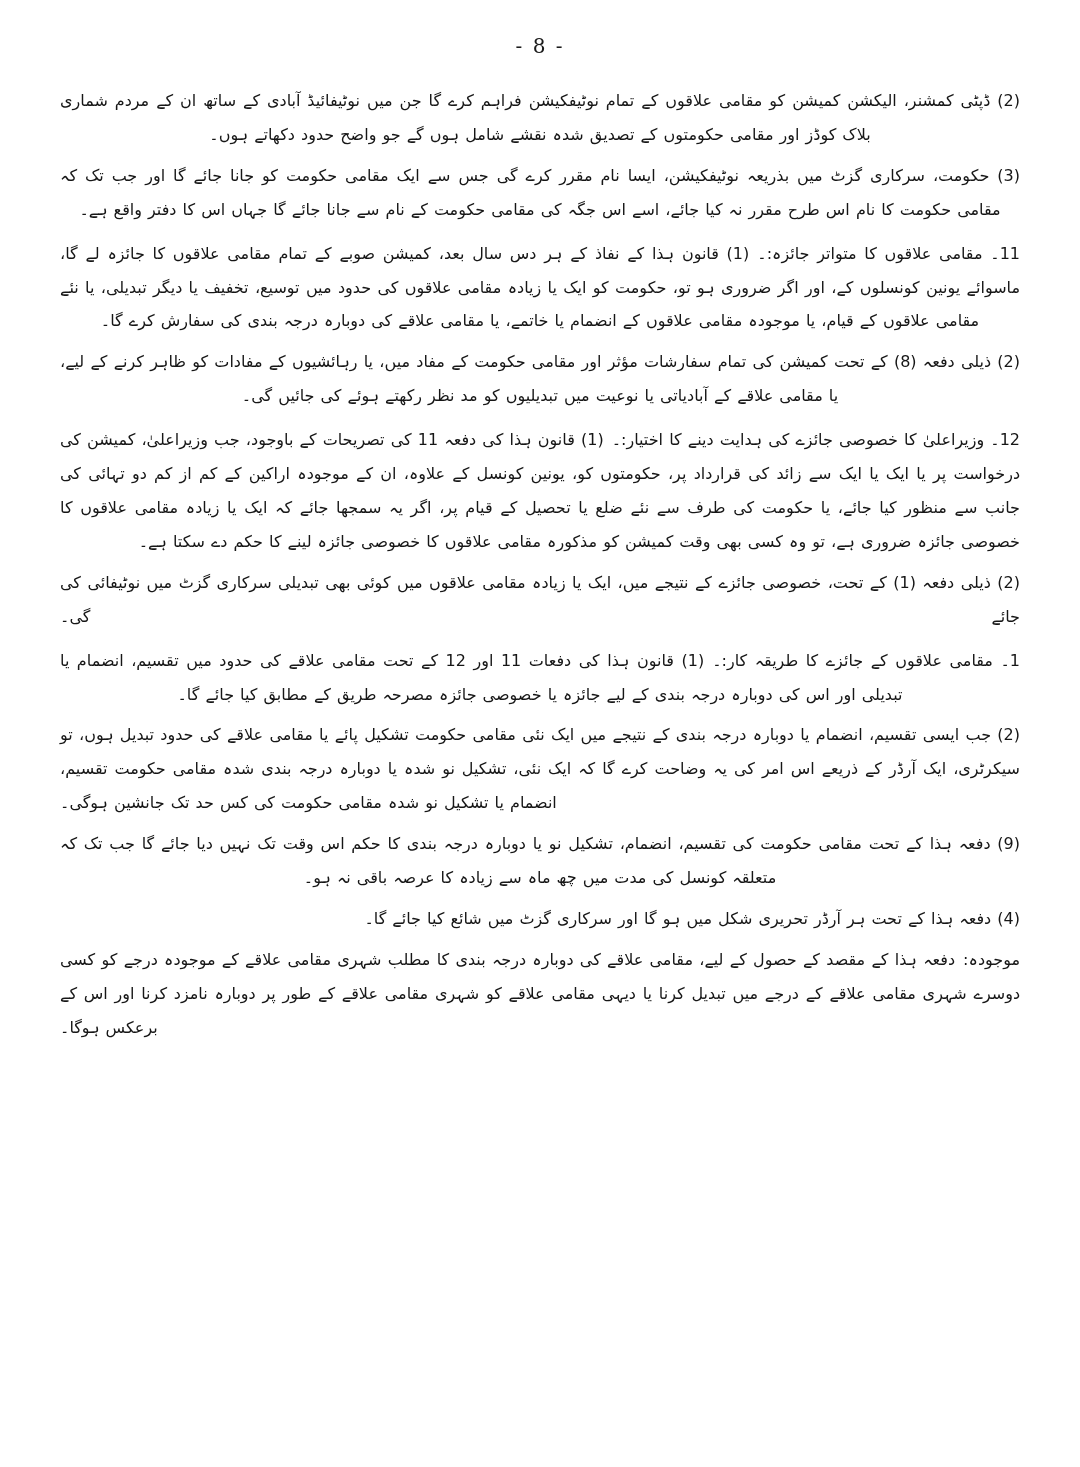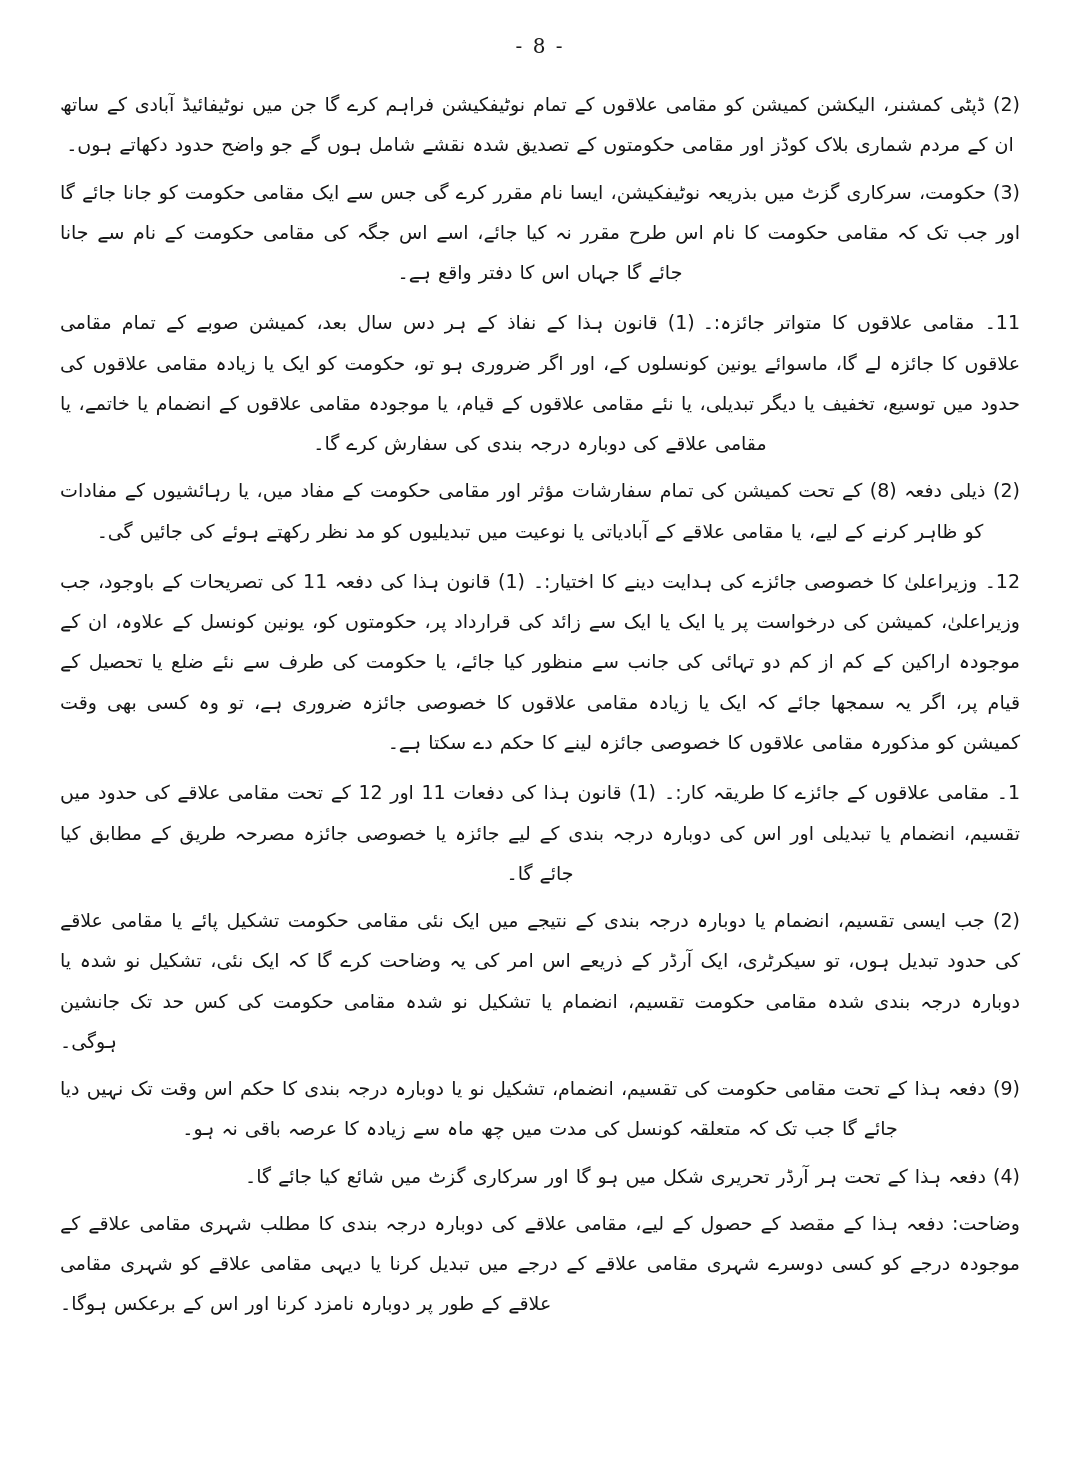--- a/index.html
+++ b/index.html
@@ -25,21 +25,21 @@
     text-align: center;
     direction: ltr;
     font-family: "DejaVu Serif", serif;
     font-size: 20px;
     letter-spacing: 2px;
     margin-bottom: 26px;
     color: #1b1b1b;
   }
   .para {
     margin: 0 0 7px 0;
-    font-size: 19px;
+    font-size: 16px;
     line-height: 2.12;
     text-align: justify;
     text-align-last: right;
     word-spacing: 1px;
   }
   .para.section { margin-top: 10px; }
   .para.lc { text-align-last: center; }
   .para.ll { text-align-last: left; }
   .para.lj { text-align-last: justify; }
   .h {
@@ -58,24 +58,25 @@
 
   <p class="para lc"><span>(3) حکومت، سرکاری گزٹ میں بذریعہ نوٹیفکیشن، ایسا نام مقرر کرے گی جس سے ایک مقامی حکومت کو جانا جائے گا اور جب تک کہ مقامی حکومت کا نام اس طرح مقرر نہ کیا جائے، اسے اس جگہ کی مقامی حکومت کے نام سے جانا جائے گا جہاں اس کا دفتر واقع ہے۔</span></p>
 
   <p class="para section lc"><b class="h">11۔ مقامی علاقوں کا متواتر جائزہ:۔</b><span>(1) قانون ہذا کے نفاذ کے ہر دس سال بعد، کمیشن صوبے کے تمام مقامی علاقوں کا جائزہ لے گا، ماسوائے یونین کونسلوں کے، اور اگر ضروری ہو تو، حکومت کو ایک یا زیادہ مقامی علاقوں کی حدود میں توسیع، تخفیف یا دیگر تبدیلی، یا نئے مقامی علاقوں کے قیام، یا موجودہ مقامی علاقوں کے انضمام یا خاتمے، یا مقامی علاقے کی دوبارہ درجہ بندی کی سفارش کرے گا۔</span></p>
 
   <p class="para lc"><span>(2) ذیلی دفعہ (8) کے تحت کمیشن کی تمام سفارشات مؤثر اور مقامی حکومت کے مفاد میں، یا رہائشیوں کے مفادات کو ظاہر کرنے کے لیے، یا مقامی علاقے کے آبادیاتی یا نوعیت میں تبدیلیوں کو مد نظر رکھتے ہوئے کی جائیں گی۔</span></p>
 
 
   <p class="para section"><b class="h">12۔ وزیراعلیٰ کا خصوصی جائزے کی ہدایت دینے کا اختیار:۔</b><span>(1) قانون ہذا کی دفعہ 11 کی تصریحات کے باوجود، جب وزیراعلیٰ، کمیشن کی درخواست پر یا ایک یا ایک سے زائد کی قرارداد پر، حکومتوں کو، یونین کونسل کے علاوہ، ان کے موجودہ اراکین کے کم از کم دو تہائی کی جانب سے منظور کیا جائے، یا حکومت کی طرف سے نئے ضلع یا تحصیل کے قیام پر، اگر یہ سمجھا جائے کہ ایک یا زیادہ مقامی علاقوں کا خصوصی جائزہ ضروری ہے، تو وہ کسی بھی وقت کمیشن کو مذکورہ مقامی علاقوں کا خصوصی جائزہ لینے کا حکم دے سکتا ہے۔</span></p>
 
+  <p class="para lj"><span>(2) ذیلی دفعہ (1) کے تحت، خصوصی جائزے کے نتیجے میں، ایک یا زیادہ مقامی علاقوں میں کوئی بھی تبدیلی سرکاری گزٹ میں نوٹیفائی کی جائے گی۔</span></p>
 
   <p class="para section lc"><b class="h">1۔ مقامی علاقوں کے جائزے کا طریقہ کار:۔</b><span>(1) قانون ہذا کی دفعات 11 اور 12 کے تحت مقامی علاقے کی حدود میں تقسیم، انضمام یا تبدیلی اور اس کی دوبارہ درجہ بندی کے لیے جائزہ یا خصوصی جائزہ مصرحہ طریق کے مطابق کیا جائے گا۔</span></p>
 
   <p class="para ll"><span>(2) جب ایسی تقسیم، انضمام یا دوبارہ درجہ بندی کے نتیجے میں ایک نئی مقامی حکومت تشکیل پائے یا مقامی علاقے کی حدود تبدیل ہوں، تو سیکرٹری، ایک آرڈر کے ذریعے اس امر کی یہ وضاحت کرے گا کہ ایک نئی، تشکیل نو شدہ یا دوبارہ درجہ بندی شدہ مقامی حکومت تقسیم، انضمام یا تشکیل نو شدہ مقامی حکومت کی کس حد تک جانشین ہوگی۔</span></p>
 
   <p class="para lc"><span>(9) دفعہ ہذا کے تحت مقامی حکومت کی تقسیم، انضمام، تشکیل نو یا دوبارہ درجہ بندی کا حکم اس وقت تک نہیں دیا جائے گا جب تک کہ متعلقہ کونسل کی مدت میں چھ ماہ سے زیادہ کا عرصہ باقی نہ ہو۔</span></p>
 
   <p class="para"><span>(4) دفعہ ہذا کے تحت ہر آرڈر تحریری شکل میں ہو گا اور سرکاری گزٹ میں شائع کیا جائے گا۔</span></p>
 
-  <p class="para ll"><b class="h">وضاحت:</b><span>دفعہ ہذا کے مقصد کے حصول کے لیے، مقامی علاقے کی دوبارہ درجہ بندی کا مطلب شہری مقامی علاقے کے موجودہ درجے کو کسی دوسرے شہری مقامی علاقے کے درجے میں تبدیل کرنا یا دیہی مقامی علاقے کو شہری مقامی علاقے کے طور پر دوبارہ نامزد کرنا اور اس کے برعکس ہوگا۔</span></p>
+  <p class="para ll"><b class="h">موجودہ:</b><span>دفعہ ہذا کے مقصد کے حصول کے لیے، مقامی علاقے کی دوبارہ درجہ بندی کا مطلب شہری مقامی علاقے کے موجودہ درجے کو کسی دوسرے شہری مقامی علاقے کے درجے میں تبدیل کرنا یا دیہی مقامی علاقے کو شہری مقامی علاقے کے طور پر دوبارہ نامزد کرنا اور اس کے برعکس ہوگا۔</span></p>
 
 </div>
 
 </body></html>

